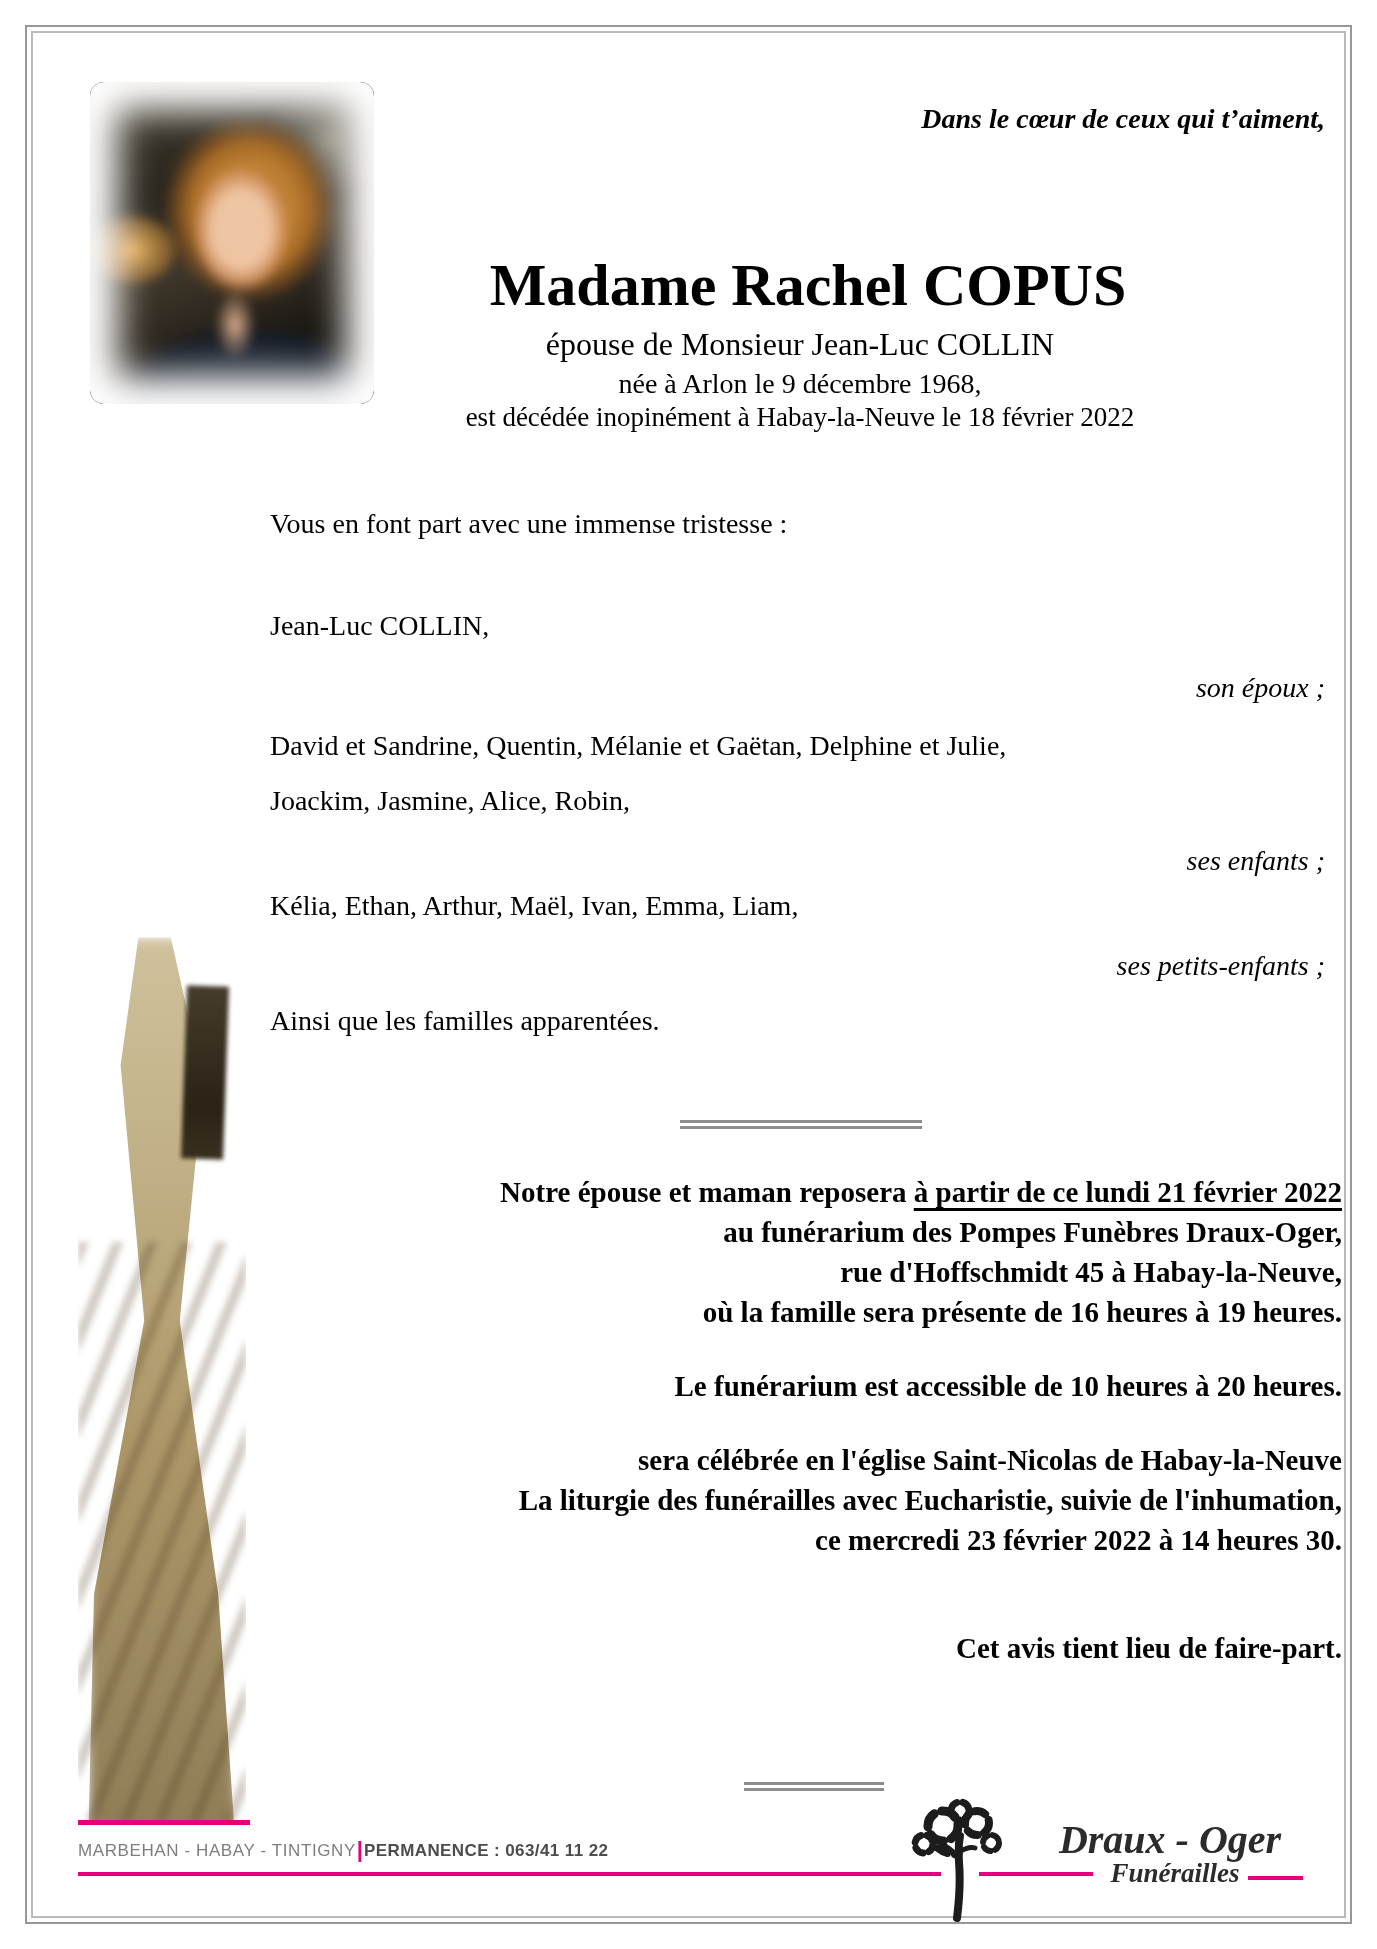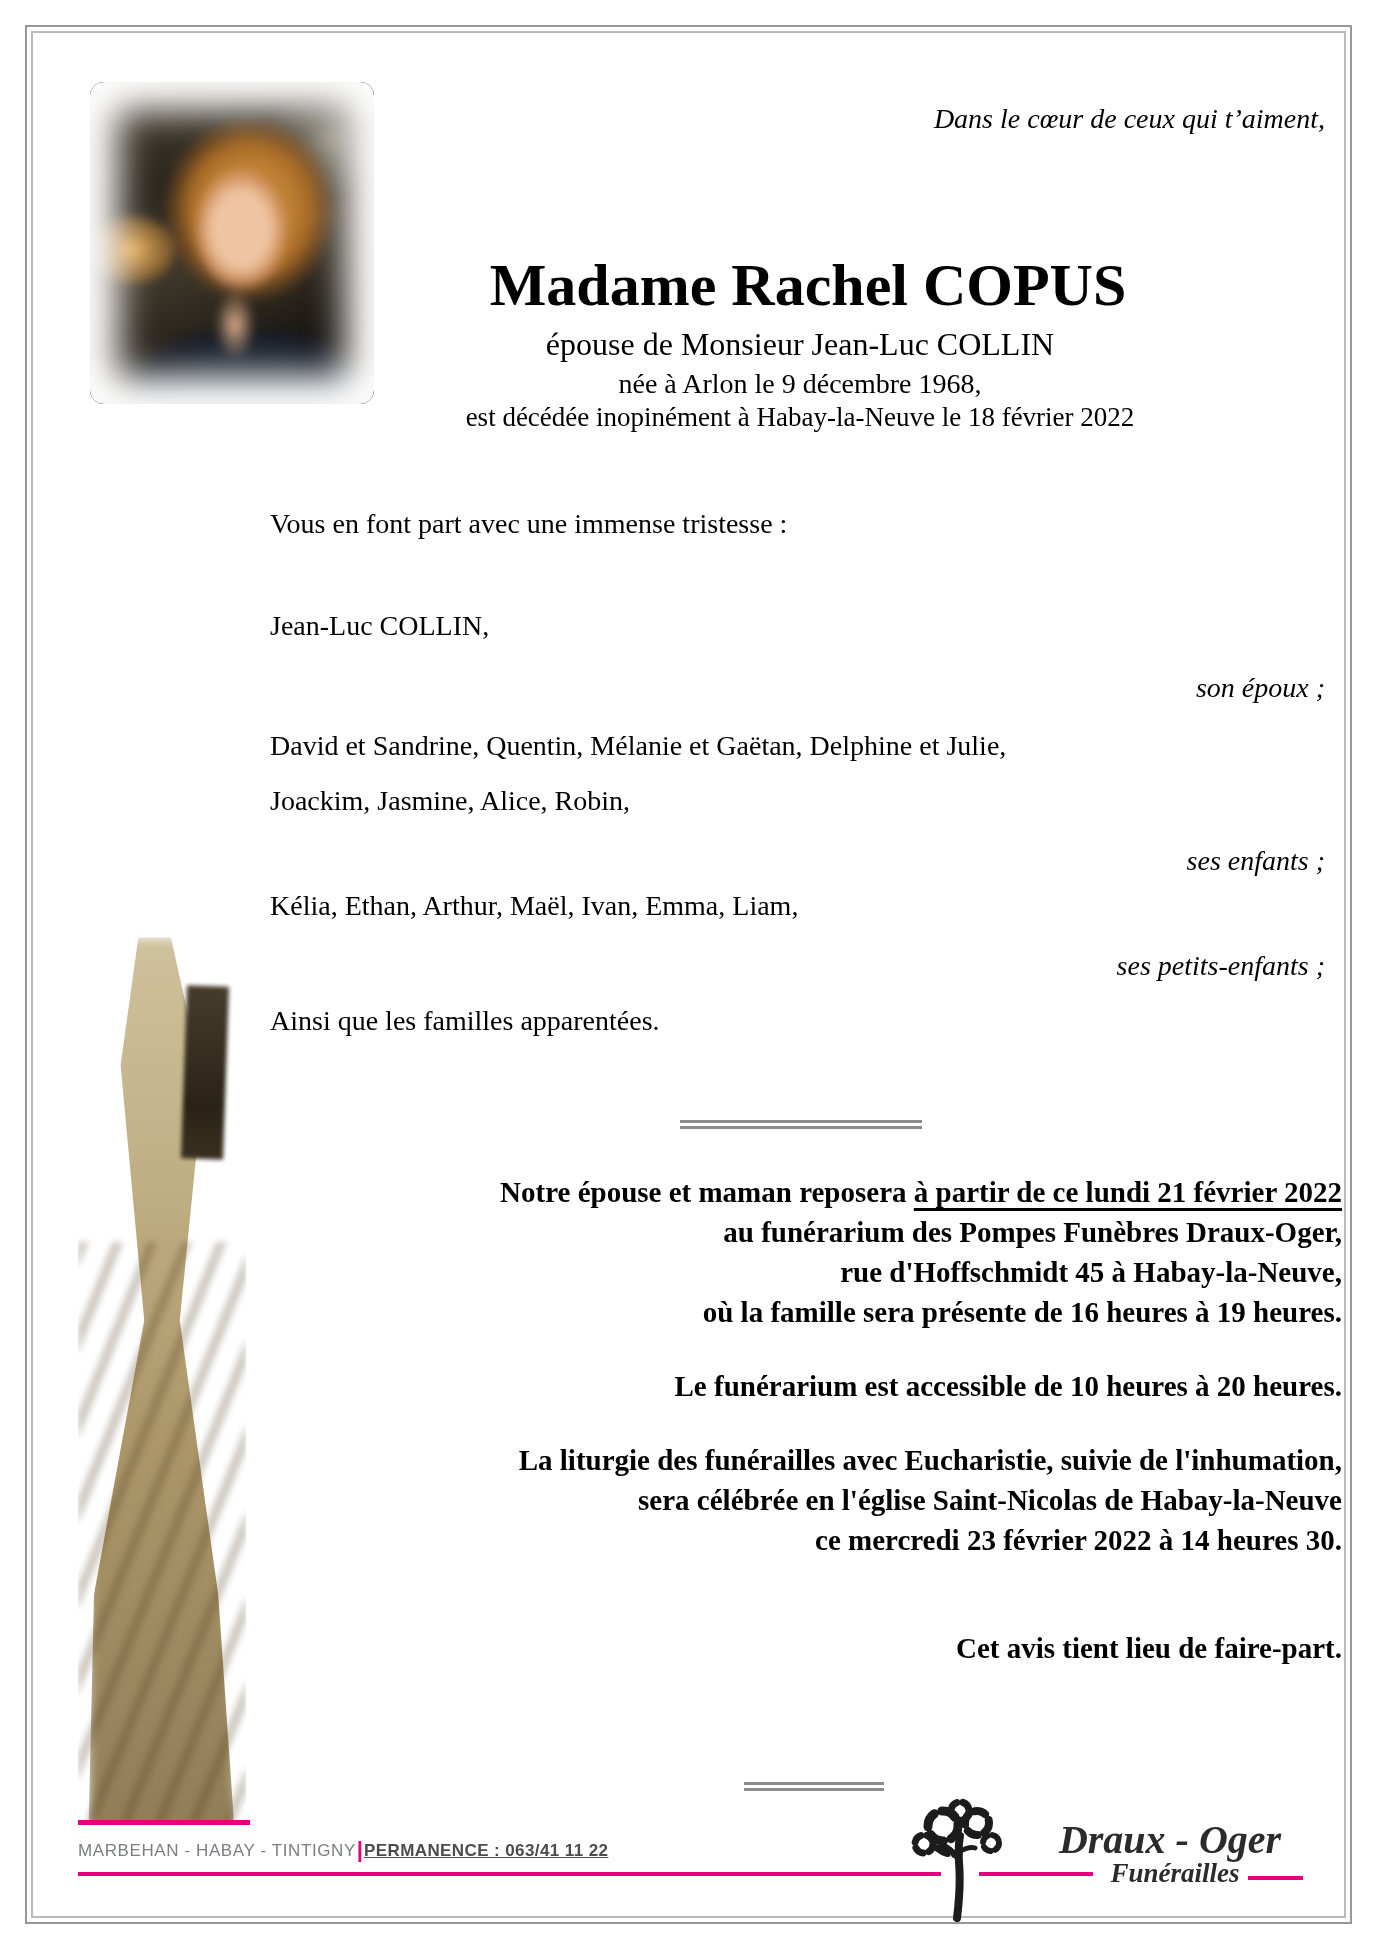--- a/index.html
+++ b/index.html
@@ -47,21 +47,21 @@
   .strip-trunk{position:absolute;left:63%;top:39.5%;width:25%;height:12.5%;filter:blur(2px);
     transform:rotate(2deg);background:linear-gradient(to bottom,#463c2c,#2a2316 70%,#3a3020);}
   .strip-shadows{position:absolute;left:0;bottom:0;width:100%;height:42%;filter:blur(3px);opacity:.5;
     background:repeating-linear-gradient(112deg, rgba(84,62,34,.55) 0 10px, rgba(0,0,0,0) 10px 32px);}
   .strip-mist{position:absolute;left:0;top:0;width:100%;height:13%;
     background:linear-gradient(#ffffff,rgba(255,255,255,.8) 45%,rgba(255,255,255,0));}
   .strip-underline{position:absolute;left:78px;top:1820px;width:172px;height:5px;background:#e6007e;}
 
   
   .quote{position:absolute;right:52px;top:102px;text-align:center;
-    font-style:italic;font-size:28px;line-height:34px;white-space:nowrap;}
+    font-style:italic;font-size:28px;line-height:34px;white-space:nowrap;font-weight:bold;}
   .title{position:absolute;left:270px;top:246px;width:1060px;margin:8px;text-align:center;
     font-size:60px;font-weight:bold;line-height:1.05;white-space:nowrap;}
   .subtitle{position:absolute;left:270px;top:326px;width:1060px;text-align:center;font-size:32px;white-space:nowrap;}
   .birthline{position:absolute;left:270px;top:368px;width:1060px;text-align:center;font-size:28px;white-space:nowrap;}
   .deathline{position:absolute;left:270px;top:402px;width:1060px;text-align:center;font-size:27px;white-space:nowrap;}
 
   .bodyline{position:absolute;left:270px;font-size:28px;white-space:nowrap;}
   .relation{position:absolute;right:52px;font-size:28px;font-style:italic;text-align:right;white-space:nowrap;}
 
   
@@ -74,21 +74,21 @@
     font-weight:bold;font-size:29px;line-height:40px;}
   .ceremony p{margin:0;white-space:nowrap;}
   .ceremony .gap{height:34px;}
   .u{text-decoration:underline;text-decoration-thickness:3px;text-underline-offset:6px;}
 
   
   .footer-text{position:absolute;left:78px;top:1838px;display:flex;align-items:center;gap:1px;
     font-family:"Liberation Sans","DejaVu Sans",sans-serif;font-size:17px;white-space:nowrap;}
   .footer-locations{color:#7d7e82;letter-spacing:.6px;}
   .footer-sep{color:#e6007e;font-size:22px;font-weight:bold;transform:translateY(-1px);}
-  .footer-permanence{color:#4c4c4e;font-weight:bold;letter-spacing:.4px;text-decoration:underline;}
+  .footer-permanence{color:#4c4c4e;font-weight:bold;letter-spacing:.4px;}
 
   .pinkline{position:absolute;top:1872px;height:4px;background:#e6007e;}
   .pinkline.seg1{left:78px;width:863px;}
   .pinkline.seg2{left:979px;width:114px;}
   .pinkline.seg3{left:1248px;width:55px;top:1876px;}
 
   .brand-name{position:absolute;left:1030px;top:1816px;width:280px;text-align:center;
     font-size:40px;font-weight:bold;font-style:italic;color:#2b2b2b;white-space:nowrap;}
   .brand-sub{position:absolute;left:1100px;top:1858px;width:150px;text-align:center;
     font-size:27px;font-weight:bold;font-style:italic;color:#2b2b2b;white-space:nowrap;}
@@ -134,22 +134,22 @@
 <div class="divider divider1"></div>
 
 <div class="ceremony">
   <p><span>Notre épouse et maman reposera </span><span class="u">à partir de ce lundi 21 février 2022</span></p>
   <p>au funérarium des Pompes Funèbres Draux-Oger,</p>
   <p>rue d'Hoffschmidt 45 à Habay-la-Neuve,</p>
   <p>où la famille sera présente de 16 heures à 19 heures.</p>
   <div class="gap"></div>
   <p>Le funérarium est accessible de 10 heures à 20 heures.</p>
   <div class="gap"></div>
+  <p>sera célébrée en l'église Saint-Nicolas de Habay-la-Neuve</p>
   <p>La liturgie des funérailles avec Eucharistie, suivie de l'inhumation,</p>
-  <p>sera célébrée en l'église Saint-Nicolas de Habay-la-Neuve</p>
   <p>ce mercredi 23 février 2022 à 14 heures 30.</p>
   <div class="gap"></div>
   <div class="gap"></div>
   <p>Cet avis tient lieu de faire-part.</p>
 </div>
 
 <div class="divider divider2"></div>
 
 <div class="footer-text">
   <span class="footer-locations">MARBEHAN - HABAY - TINTIGNY</span>

